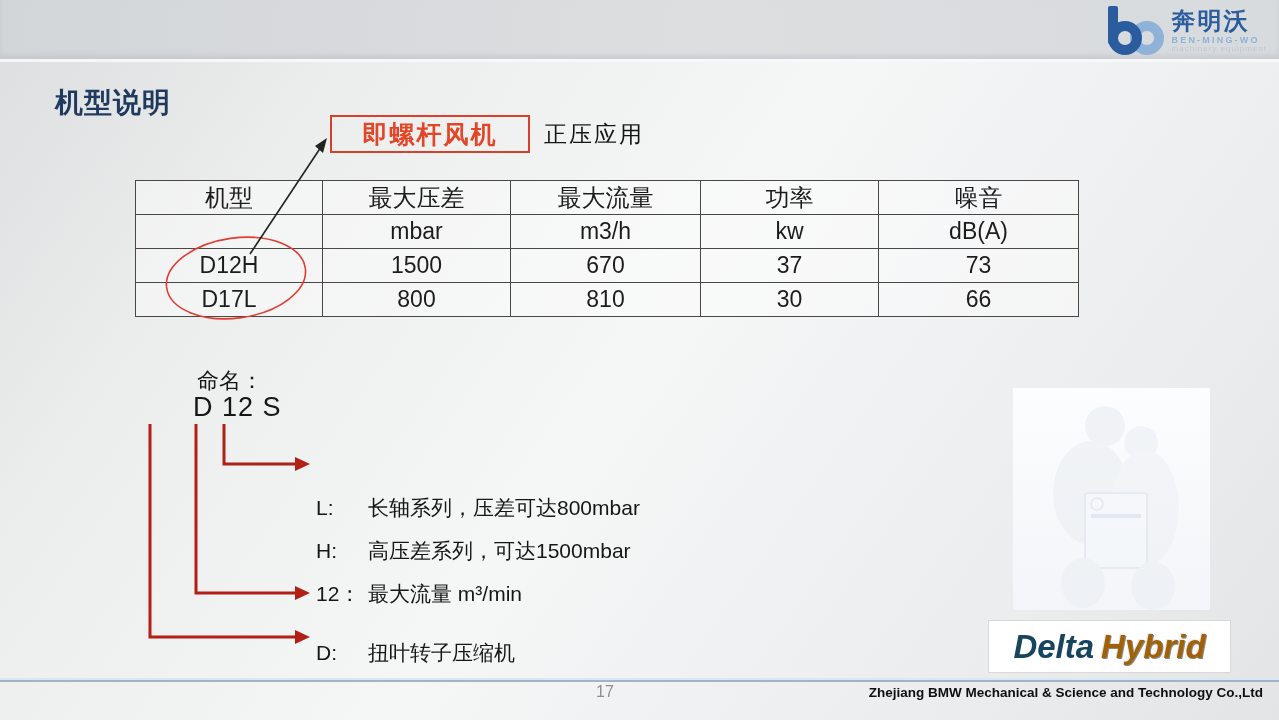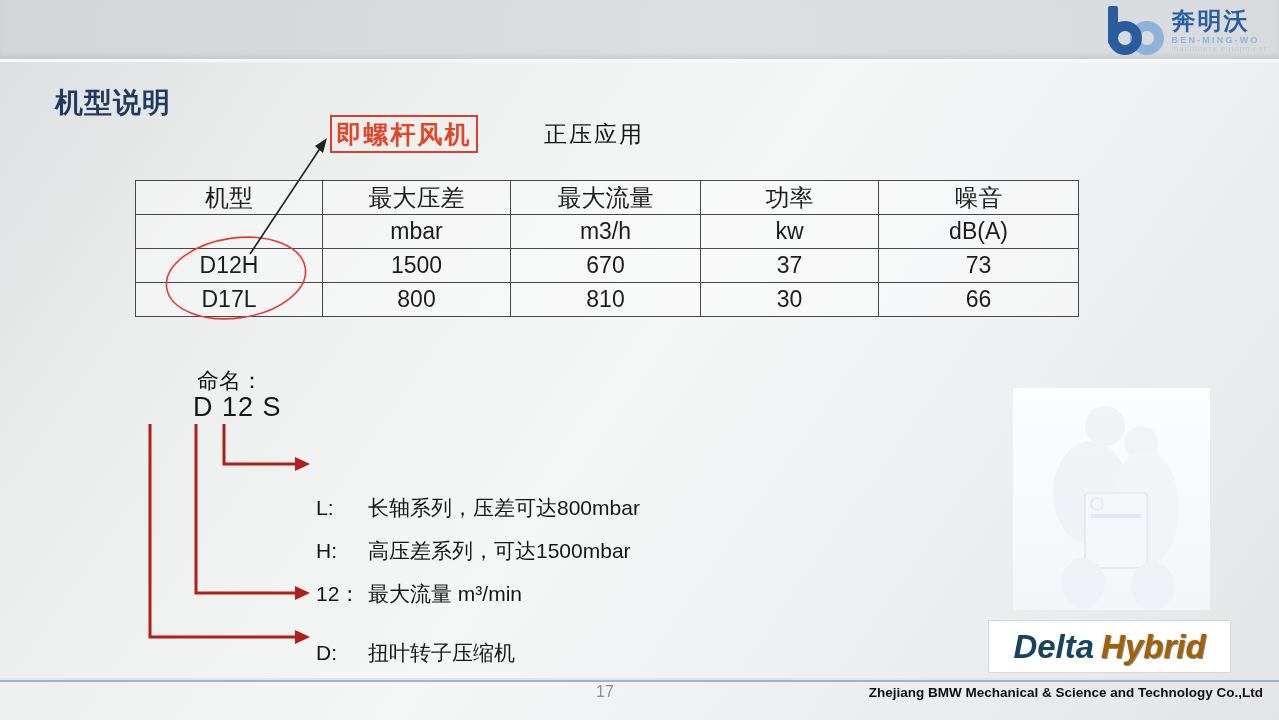--- a/index.html
+++ b/index.html
@@ -13,21 +13,21 @@
     border-bottom:3px solid rgba(250,251,252,.9);
     box-shadow:inset 0 -4px 4px rgba(160,164,168,.25); }
   .logo { position:absolute; right:12px; top:5px; display:flex; align-items:center; gap:6px; }
   .logo-text { display:flex; flex-direction:column; line-height:1.05; }
   .logo-cn { font-size:24px; font-weight:bold; color:#2a5c9e; letter-spacing:2px; }
   .logo-en { font-size:9px; font-weight:bold; color:#8fb2d8; letter-spacing:2.2px; margin-top:2px; }
   .logo-tag { font-size:8px; color:#bcc8d6; letter-spacing:1px; }
 
   .title { position:absolute; left:55px; top:84px; font-size:28px; font-weight:bold; color:#1f3a5f; letter-spacing:1px; }
 
-  .callout { position:absolute; left:330px; top:115px; width:148px; height:38px;
+  .callout { position:absolute; left:330px; top:115px; width:200px; height:38px;
     border:2px solid #d7402c; color:#e34527; font-size:25px; font-weight:bold; letter-spacing:2px;
     display:flex; align-items:center; justify-content:center; }
   .app-note { position:absolute; left:544px; top:119px; font-size:23px; color:#161616; letter-spacing:2px; }
 
   
   .spec-table { position:absolute; left:135px; top:180px; border-collapse:collapse;
     background:rgba(255,255,255,.4); table-layout:fixed; }
   .spec-table th, .spec-table td { border:1.5px solid #474747; text-align:center; vertical-align:middle;
     height:34px; font-size:23px; color:#1c1c1c; font-weight:normal; padding:0; }
   .spec-table .hdr th { font-size:24px; }

